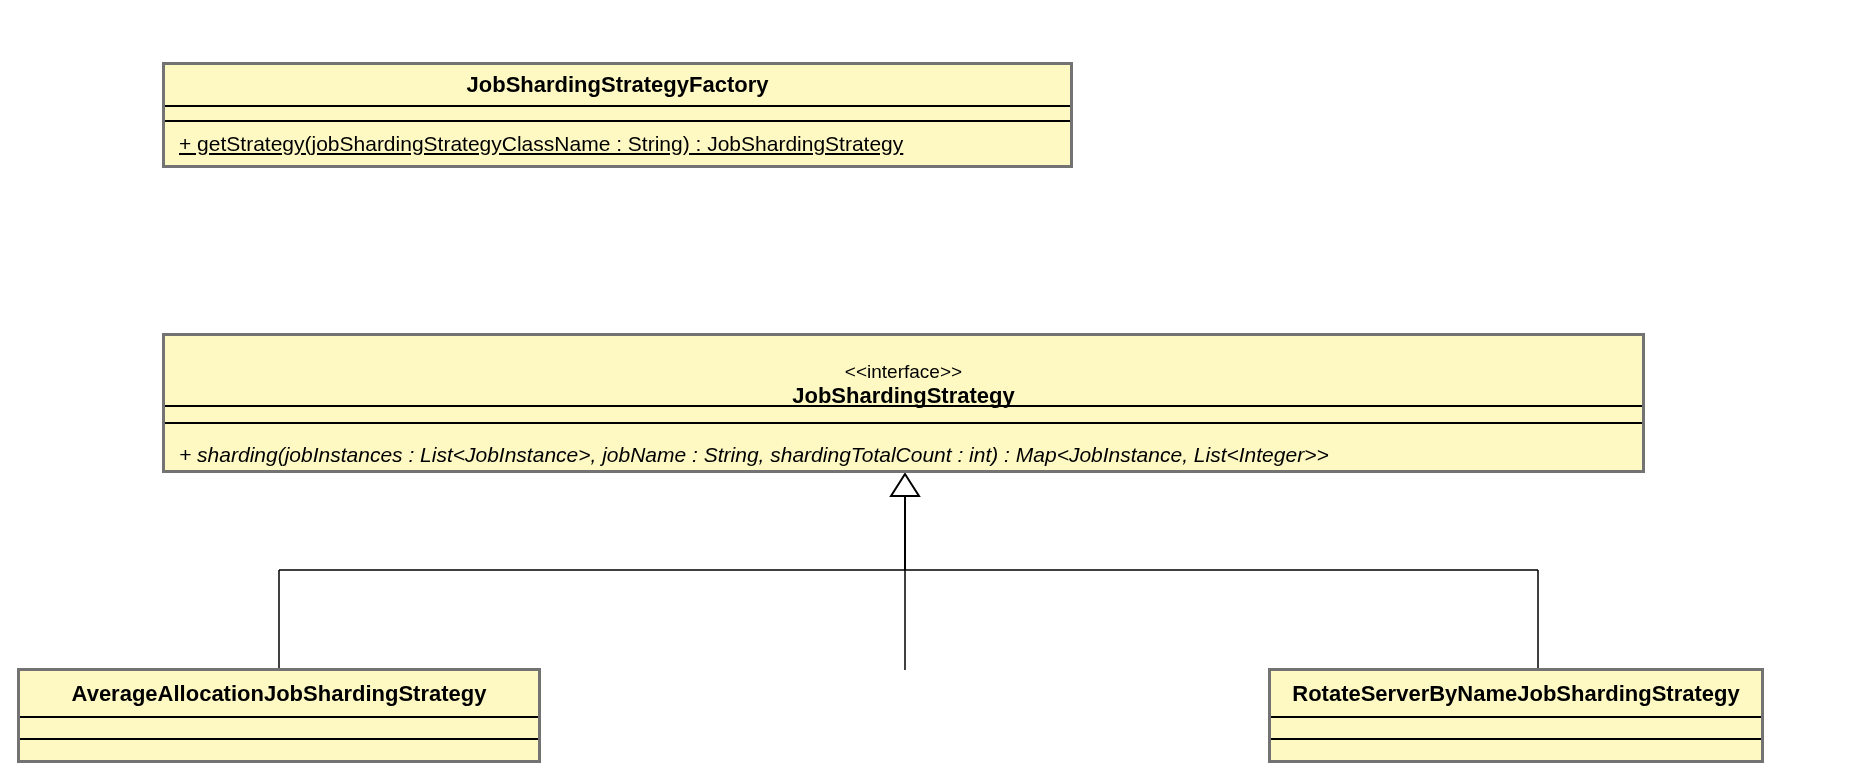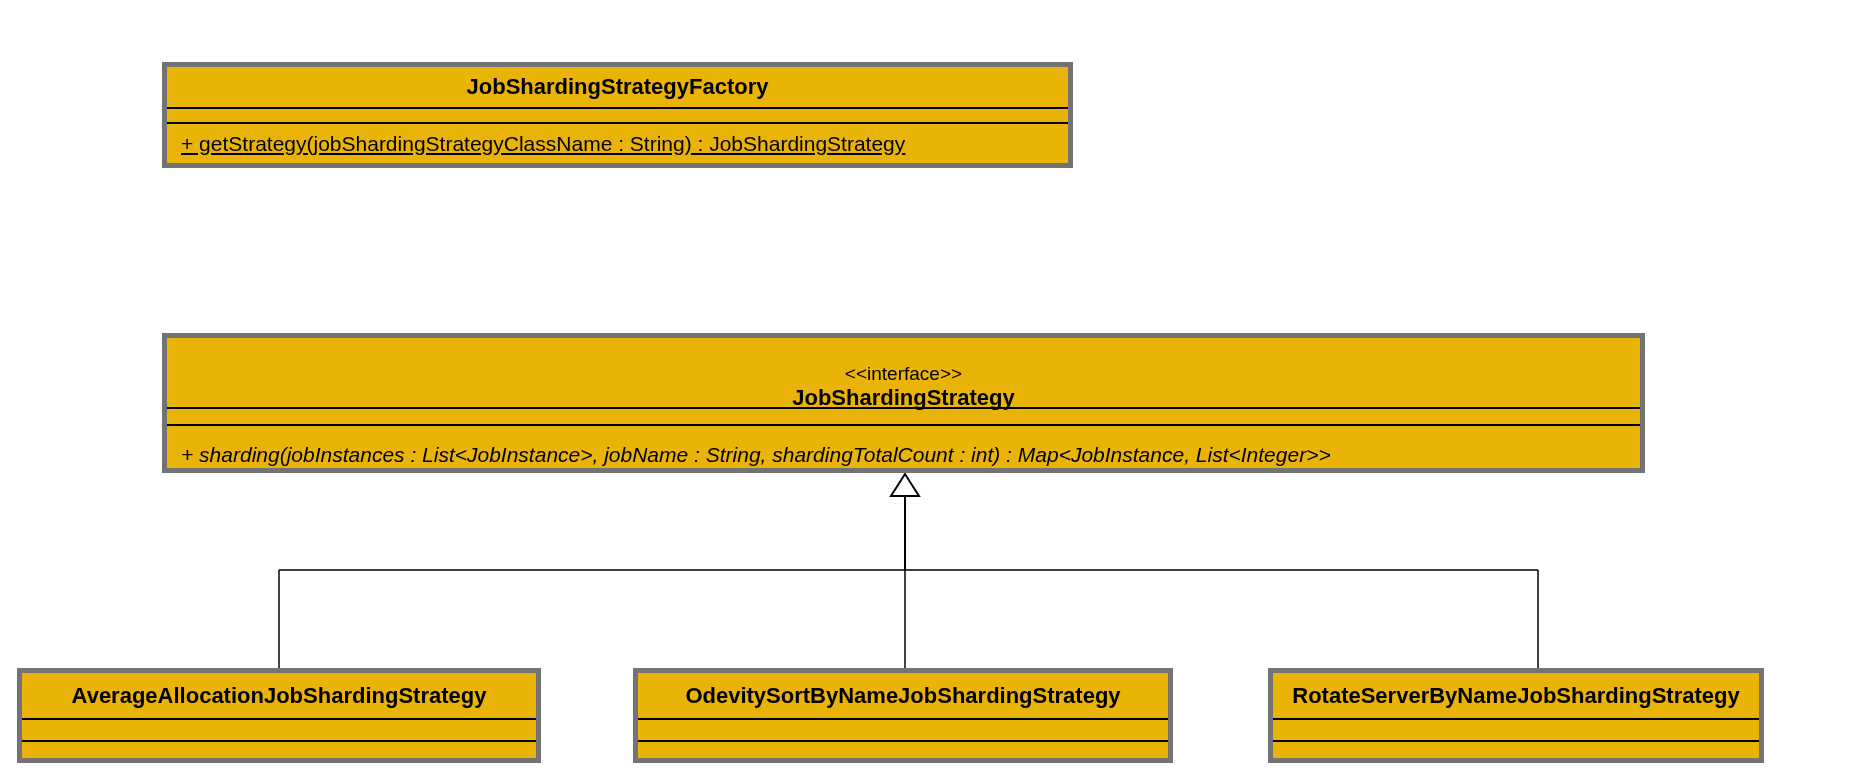--- a/index.html
+++ b/index.html
@@ -9,22 +9,22 @@
     overflow: hidden;
     font-family: "Liberation Sans", sans-serif;
     color: #000000;
   }
   .canvas { position: relative; width: 1864px; height: 784px; }
 
   .edges { position: absolute; left: 0; top: 0; width: 1864px; height: 784px; }
 
   .uml-class {
     position: absolute;
-    background: #eab308;
-    border: 5px solid #737373;
+    background: #fef9c3;
+    border: 3px solid #737373;
     display: flex;
     flex-direction: column;
   }
   .compartment-title {
     display: flex;
     flex-direction: column;
     align-items: center;
     justify-content: center;
     font-weight: bold;
     font-size: 22px;
@@ -104,25 +104,20 @@
       <span class="method-abstract">+ sharding(jobInstances : List&lt;JobInstance&gt;, jobName : String, shardingTotalCount : int) : Map&lt;JobInstance, List&lt;Integer&gt;&gt;</span>
     </div>
   </div>
 
   <div class="uml-class box-impl box-impl-0">
     <div class="compartment-title">AverageAllocationJobShardingStrategy</div>
     <div class="compartment-attrs"></div>
     <div class="compartment-methods"></div>
   </div>
 
-  <div class="uml-class box-impl box-impl-1">
-    <div class="compartment-title">OdevitySortByNameJobShardingStrategy</div>
-    <div class="compartment-attrs"></div>
-    <div class="compartment-methods"></div>
-  </div>
 
   <div class="uml-class box-impl box-impl-2">
     <div class="compartment-title">RotateServerByNameJobShardingStrategy</div>
     <div class="compartment-attrs"></div>
     <div class="compartment-methods"></div>
   </div>
 
 </div>
 
 </body></html>

